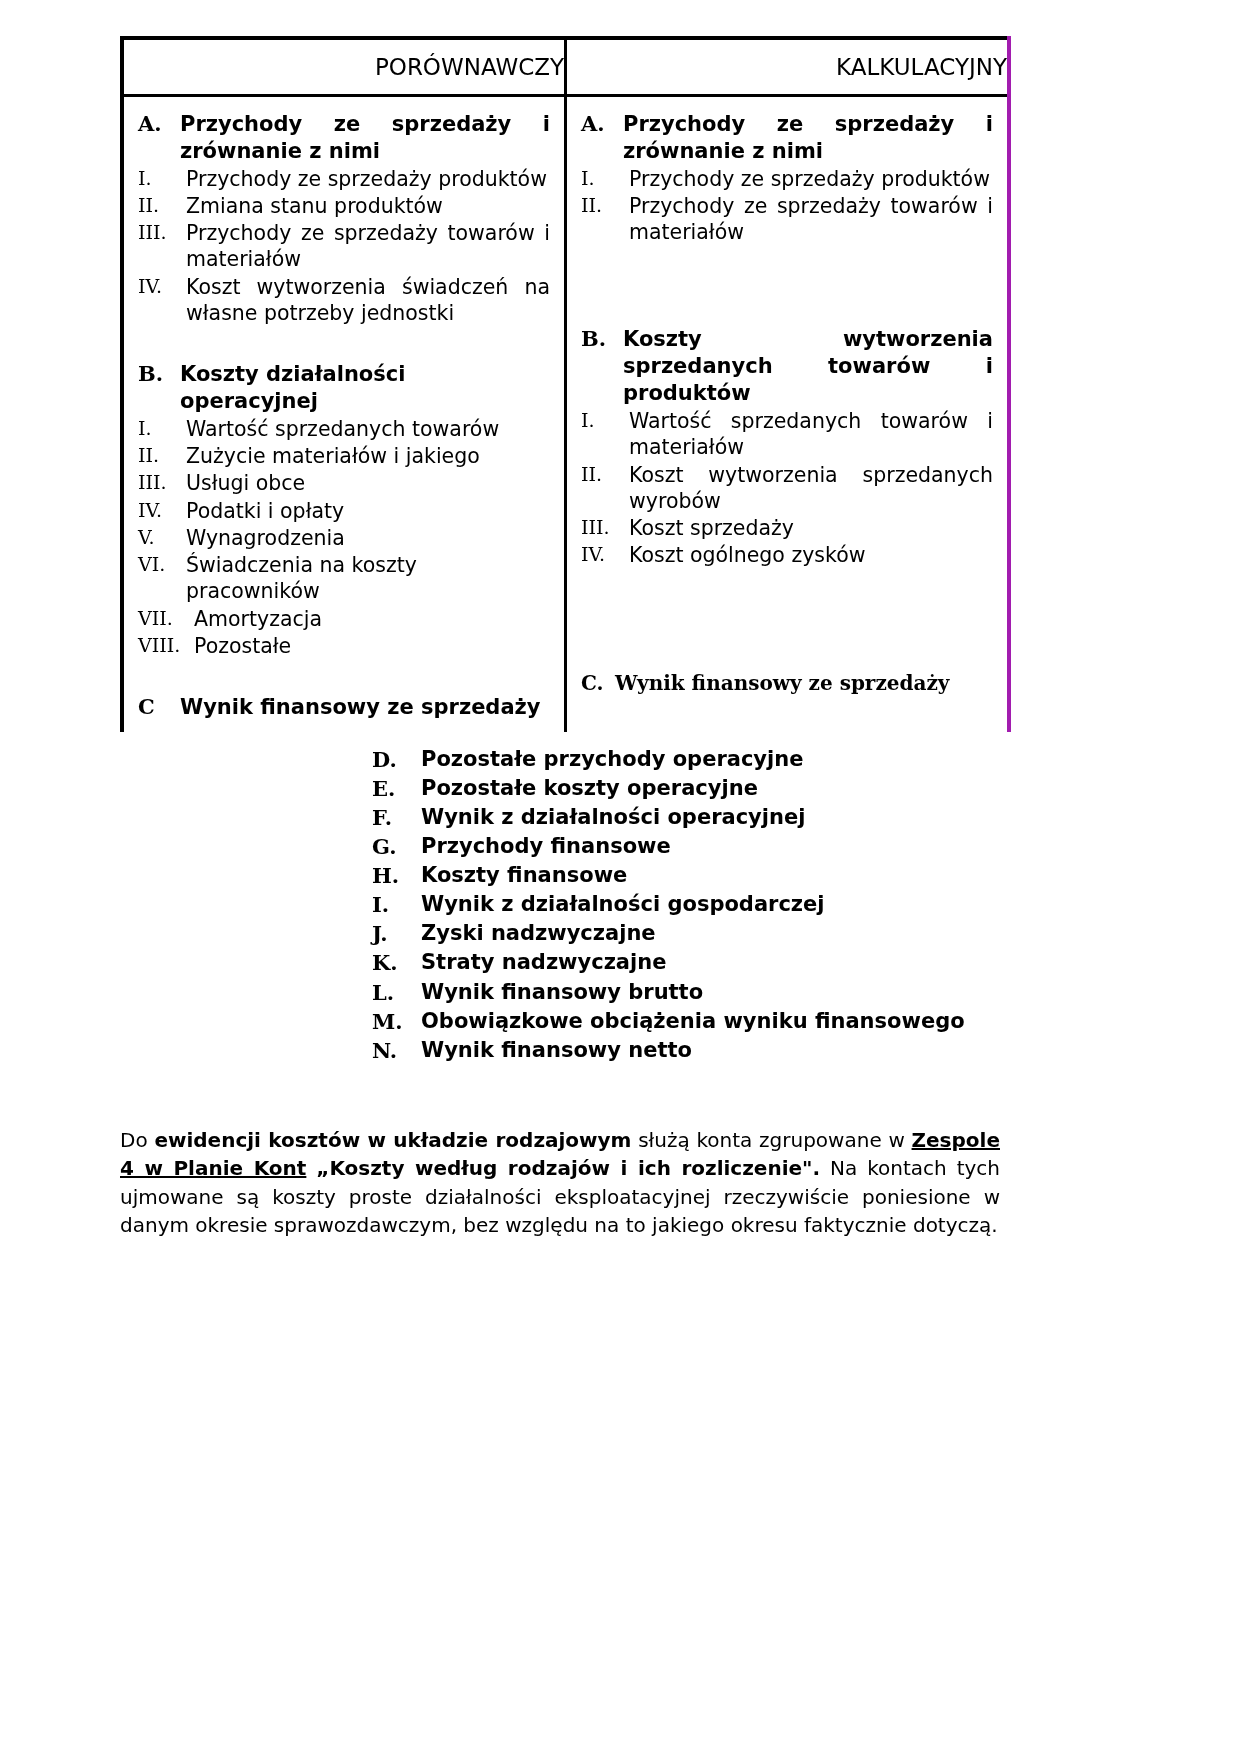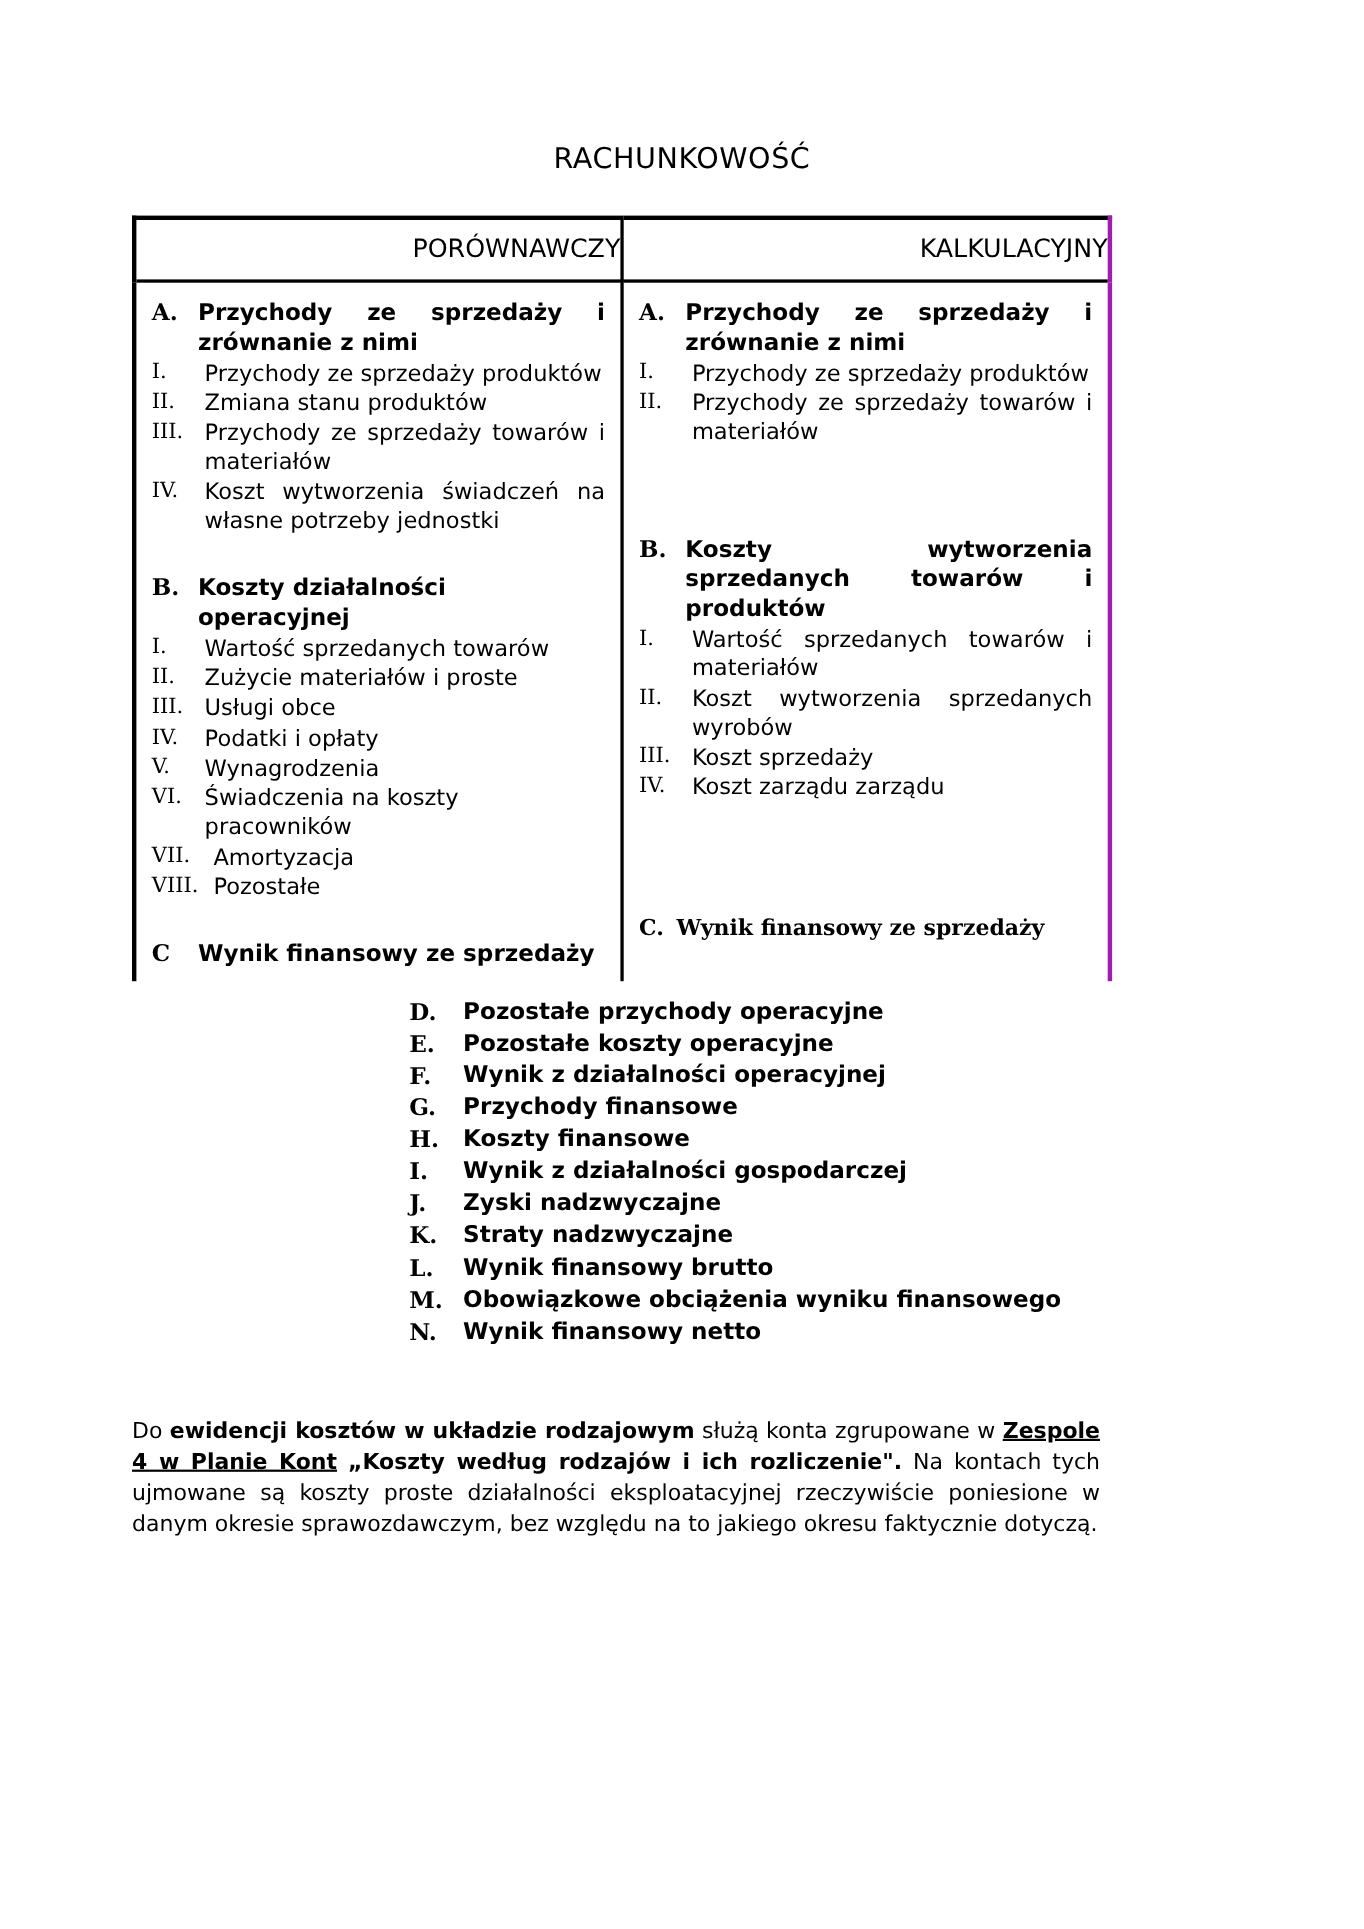--- a/index.html
+++ b/index.html
@@ -166,21 +166,20 @@
     text-align-last: left;
   }
   .bottom-para .b { font-weight: bold; }
   .bottom-para .u { text-decoration: underline; }
 </style>
 </head>
 <body>
 
 <div class="page">
 
-  <h1 class="doc-title">RACHUNKOWOŚĆ</h1>
 
   <table class="rzis-table">
     <tbody>
         <tr>
       <td class="col-left head-cell">PORÓWNAWCZY</td>
       <td class="col-right head-cell">KALKULACYJNY</td>
     </tr>
     <tr>
 
       <td class="col-left body-cell">
@@ -211,21 +210,21 @@
         <div class="entry level-a">
           <span class="marker">B.</span>
           <span class="etext">Koszty działalności operacyjnej</span>
         </div>
         <div class="entry level-r">
           <span class="marker">I.</span>
           <span class="etext">Wartość sprzedanych towarów</span>
         </div>
         <div class="entry level-r">
           <span class="marker">II.</span>
-          <span class="etext">Zużycie materiałów i proste</span>
+          <span class="etext">Zużycie materiałów i jakiego</span>
         </div>
         <div class="entry level-r">
           <span class="marker">III.</span>
           <span class="etext">Usługi obce</span>
         </div>
         <div class="entry level-r">
           <span class="marker">IV.</span>
           <span class="etext">Podatki i opłaty</span>
         </div>
         <div class="entry level-r">
@@ -282,21 +281,21 @@
         <div class="entry level-r just">
           <span class="marker">II.</span>
           <span class="etext">Koszt wytworzenia sprzedanych wyrobów</span>
         </div>
         <div class="entry level-r">
           <span class="marker">III.</span>
           <span class="etext">Koszt sprzedaży</span>
         </div>
         <div class="entry level-r">
           <span class="marker">IV.</span>
-          <span class="etext">Koszt zarządu zarządu</span>
+          <span class="etext">Koszt ogólnego zysków</span>
         </div>
 
         <div class="spacer-lg"></div>
         <div class="spacer-sm"></div>
 
         <div class="entry serif-head">
           <span class="marker">C.</span>
           <span class="etext">Wynik finansowy ze sprzedaży</span>
         </div>
 

